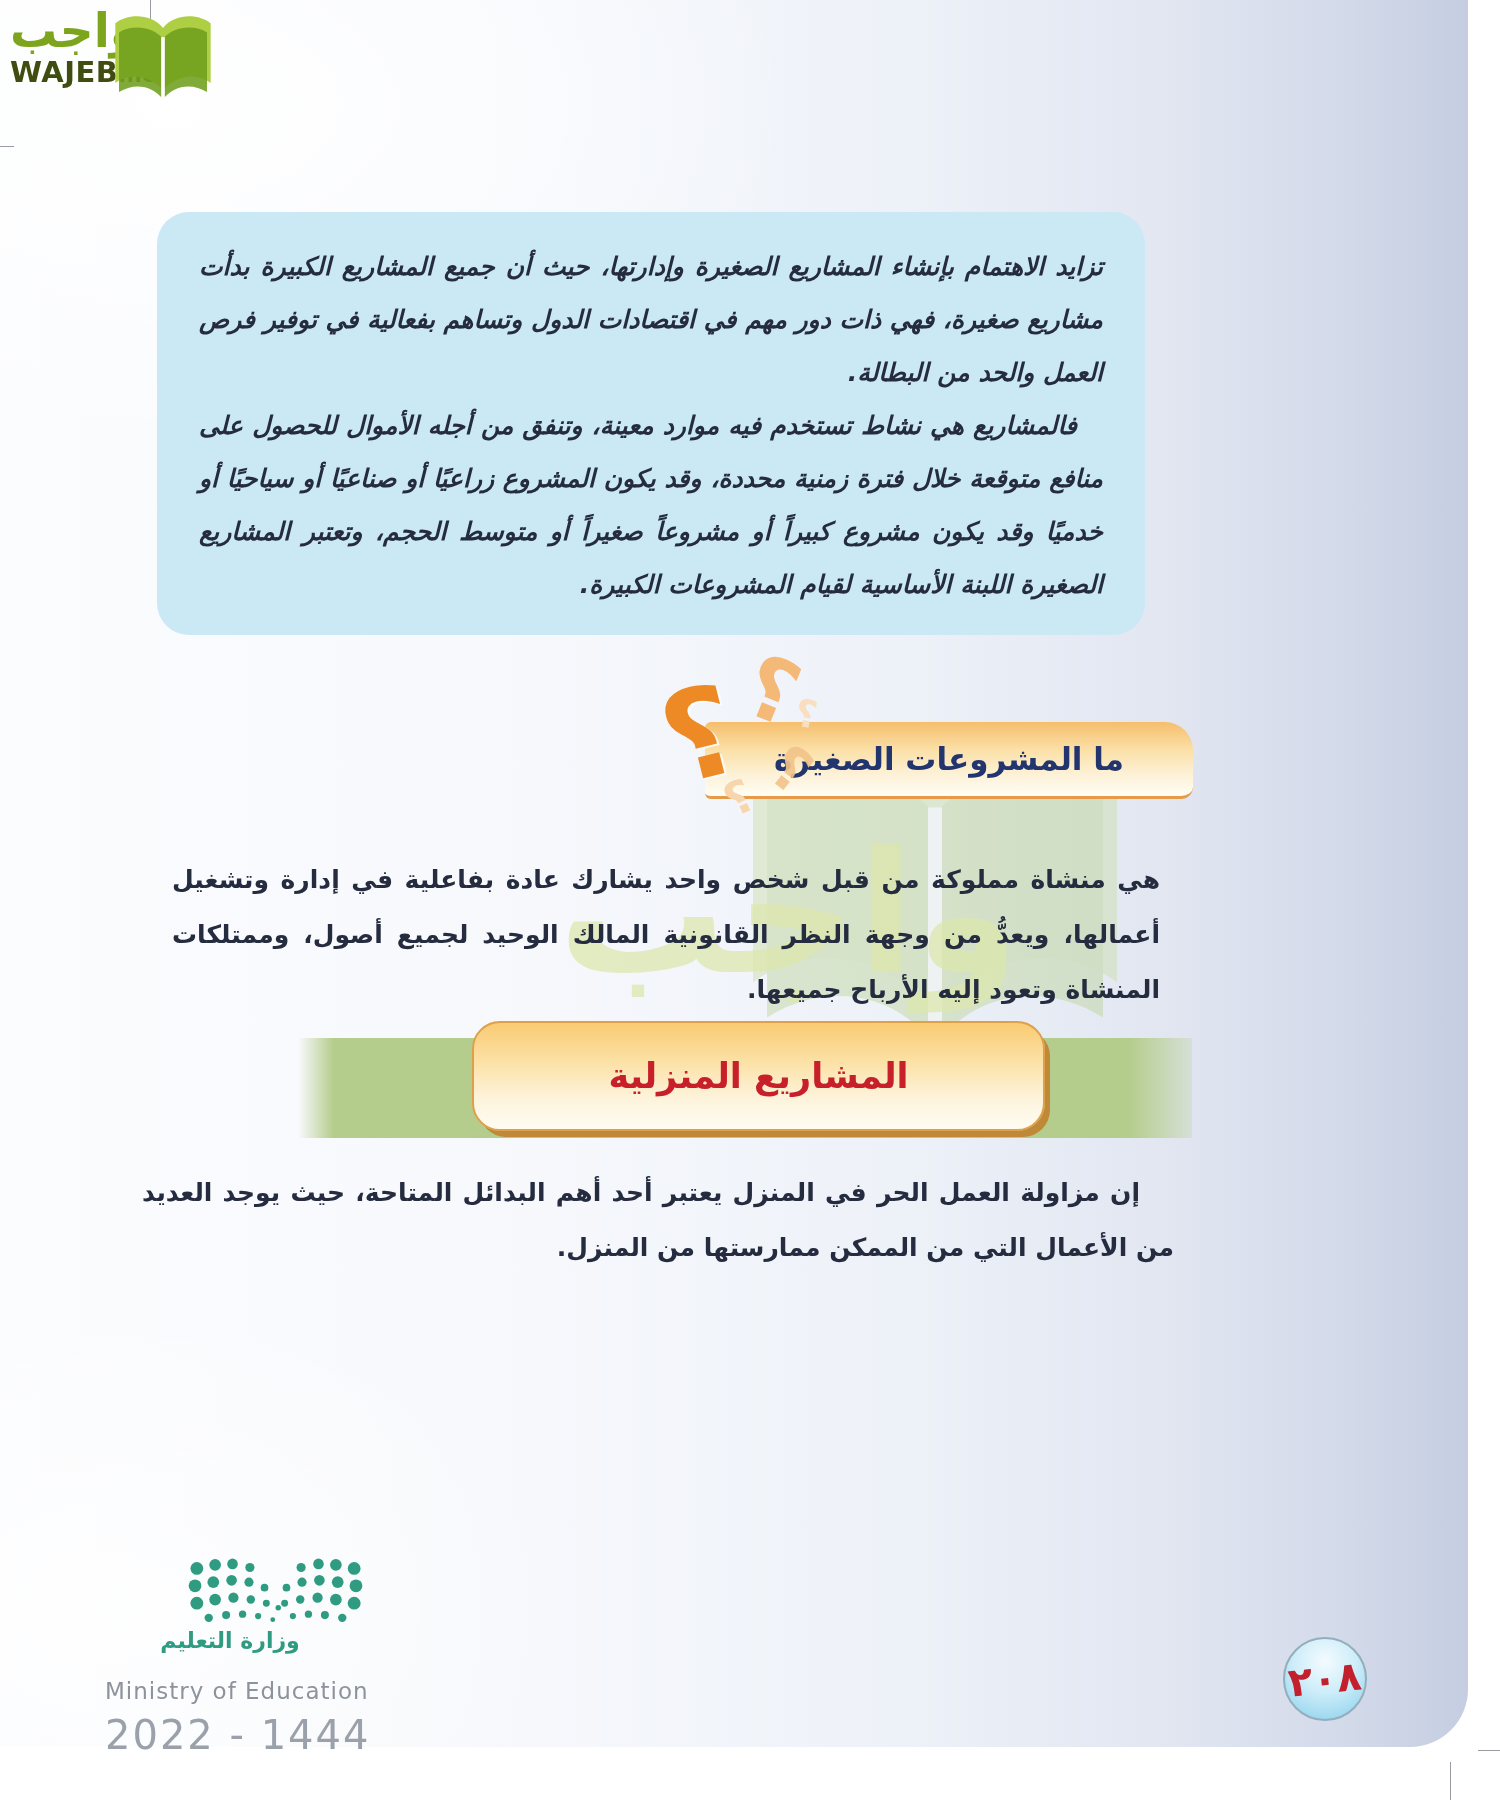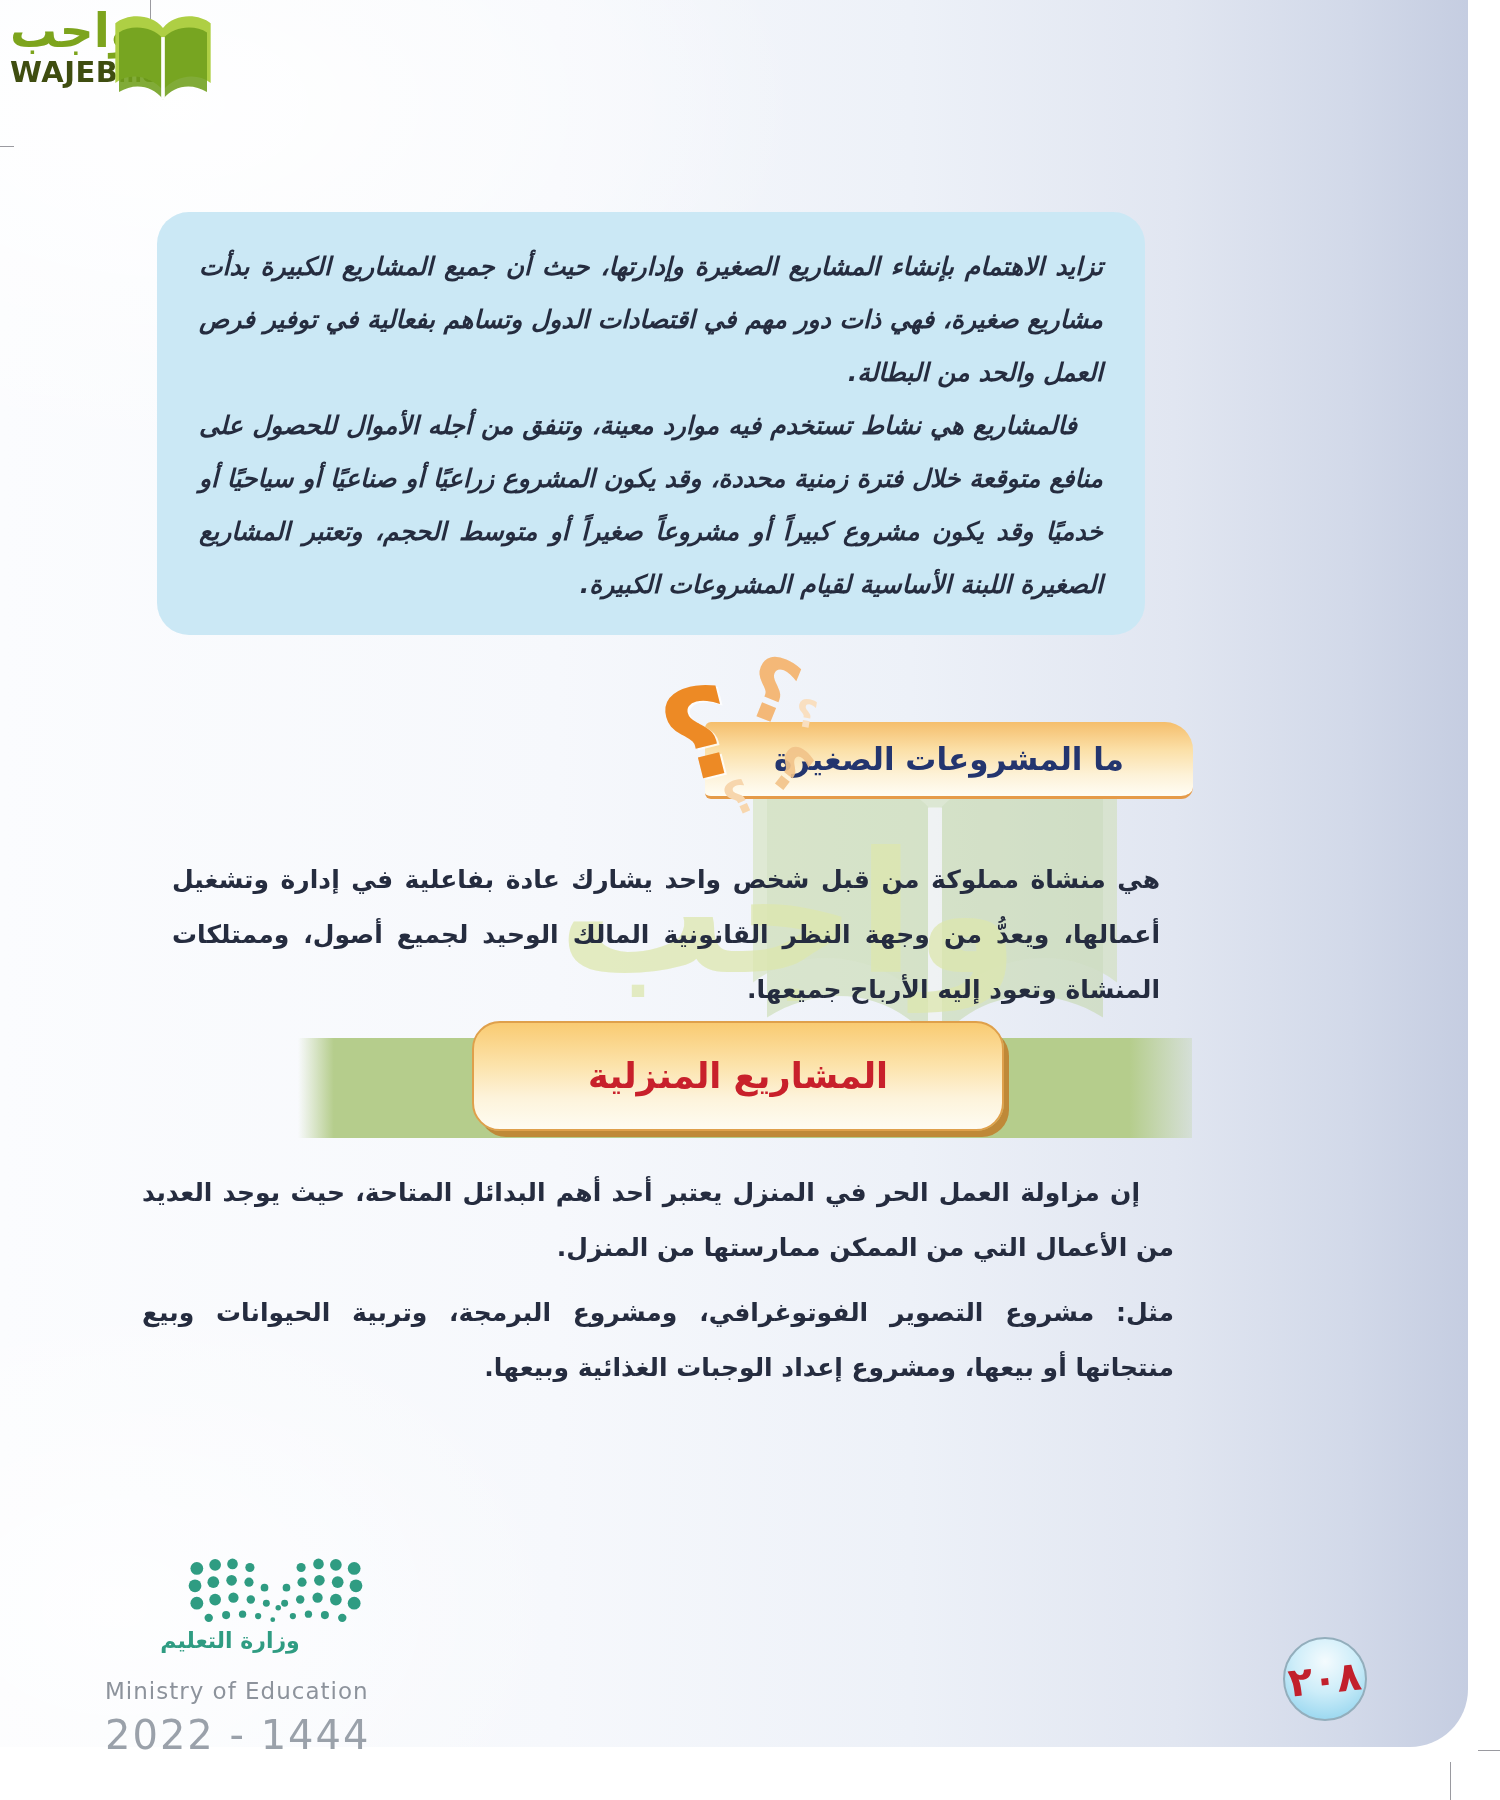--- a/index.html
+++ b/index.html
@@ -55,21 +55,21 @@
   
   .watermark{position:absolute;left:440px;top:655px;width:710px;height:450px;z-index:1;}
   .wm-book{position:absolute;left:285px;top:35px;opacity:.42;}
   .wm-ar{position:absolute;left:118px;top:175px;font-size:168px;font-weight:700;color:#dde7ae;opacity:.75;line-height:1;}
   .wm-en{position:absolute;left:35px;top:150px;font-size:54px;font-weight:700;color:#9aa1a8;opacity:.6;letter-spacing:2px;}
   .wm-en .tld{font-size:40px;}
 
   
   .green-strip{position:absolute;left:298px;top:1038px;width:894px;height:100px;z-index:1;
                background:linear-gradient(to right,rgba(181,205,140,0) 0%,#b5cd8c 4%,#b5cd8c 93%,rgba(181,205,140,.25) 100%);}
-  .banner2{position:absolute;left:472px;top:1021px;width:532px;height:110px;z-index:2;
+  .banner2{position:absolute;left:472px;top:1021px;width:573px;height:110px;z-index:2;
            background:linear-gradient(to bottom,#f9cb72 0%,#fce3ab 40%,#fdf3da 70%,#fefcf2 100%);
            border:2px solid #dfa04b;border-radius:28px;box-shadow:6px 7px 0 -1px #bf8938;
            display:flex;align-items:center;justify-content:center;box-sizing:border-box;}
   .banner2 .title{direction:rtl;font-weight:700;font-size:35px;color:#c8202b;}
 
   
   .para-b{position:absolute;left:142px;top:1165px;width:1032px;direction:rtl;z-index:2;}
   .para-b p{margin:0;color:#252c3f;font-weight:700;font-size:25px;line-height:2.2;text-align:justify;}
   .para-b p.first{text-indent:34px;margin-bottom:10px;}
 
@@ -140,21 +140,20 @@
       <div class="wm-ar">واجب</div>
     </div>
 
     <div class="green-strip"></div>
     <div class="banner2">
       <span class="title">المشاريع المنزلية</span>
     </div>
 
     <div class="para-b">
       <p class="first">إن مزاولة العمل الحر في المنزل يعتبر أحد أهم البدائل المتاحة، حيث يوجد العديد من الأعمال التي من الممكن ممارستها من المنزل.</p>
-      <p>مثل: مشروع التصوير الفوتوغرافي، ومشروع البرمجة، وتربية الحيوانات وبيع منتجاتها أو بيعها، ومشروع إعداد الوجبات الغذائية وبيعها.</p>
     </div>
 
     <footer class="moe">
       <svg class="moe-dots" width="185" height="75" viewBox="0 0 200 82">
         <g fill="#2f9c82">
           <circle cx="14" cy="18" r="7"></circle>
             <circle cx="34" cy="14" r="6.4"></circle>
             <circle cx="53" cy="13" r="5.8"></circle>
             <circle cx="72" cy="17" r="5"></circle>
           <circle cx="12" cy="37" r="7"></circle>

